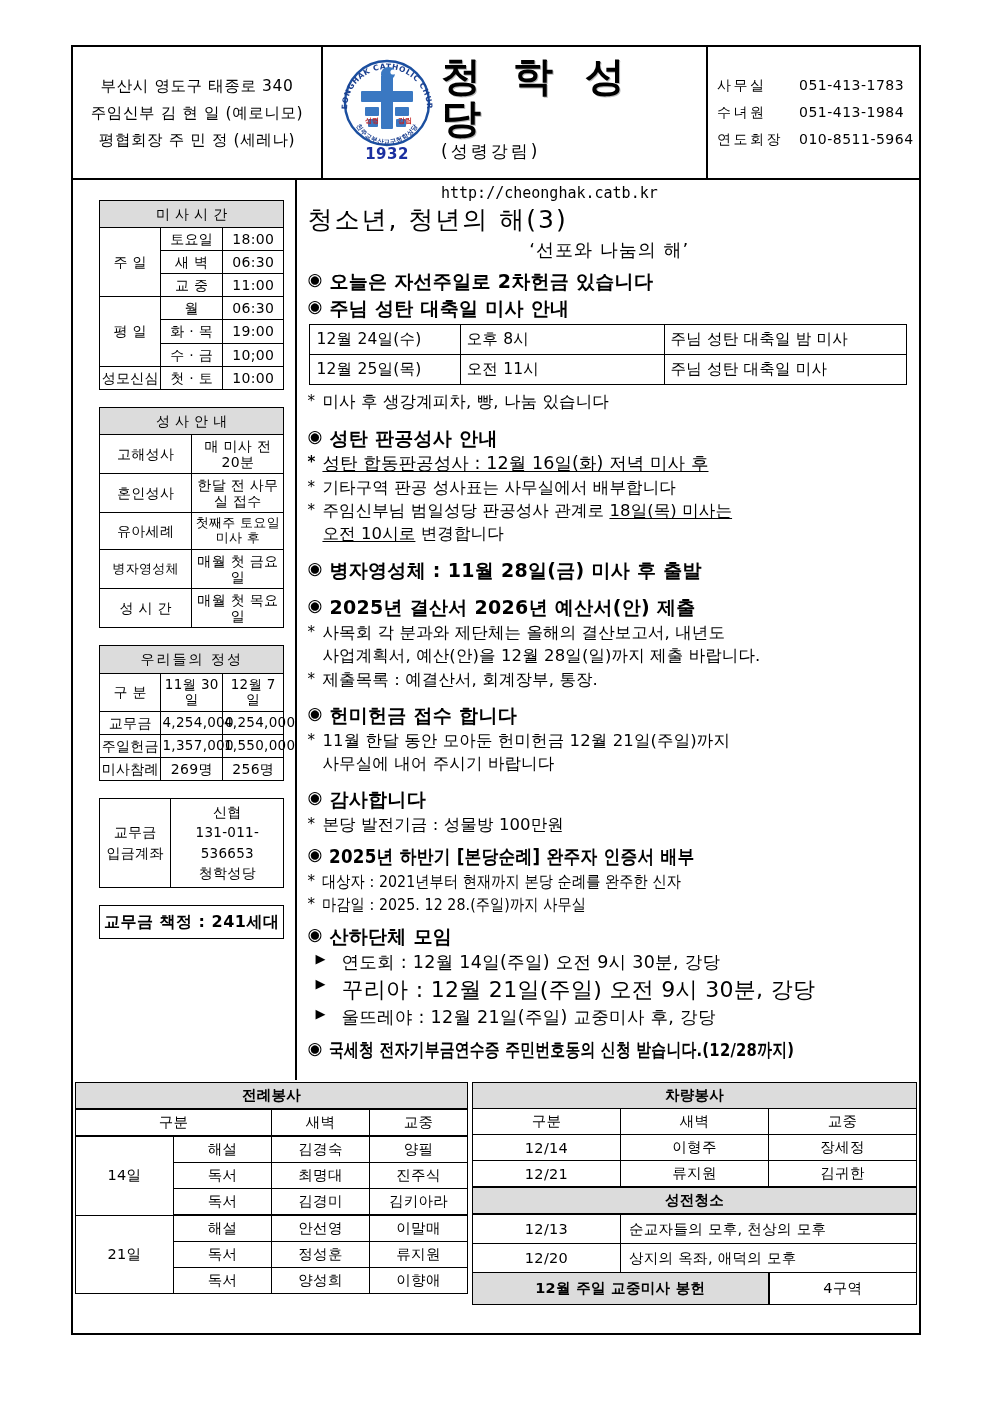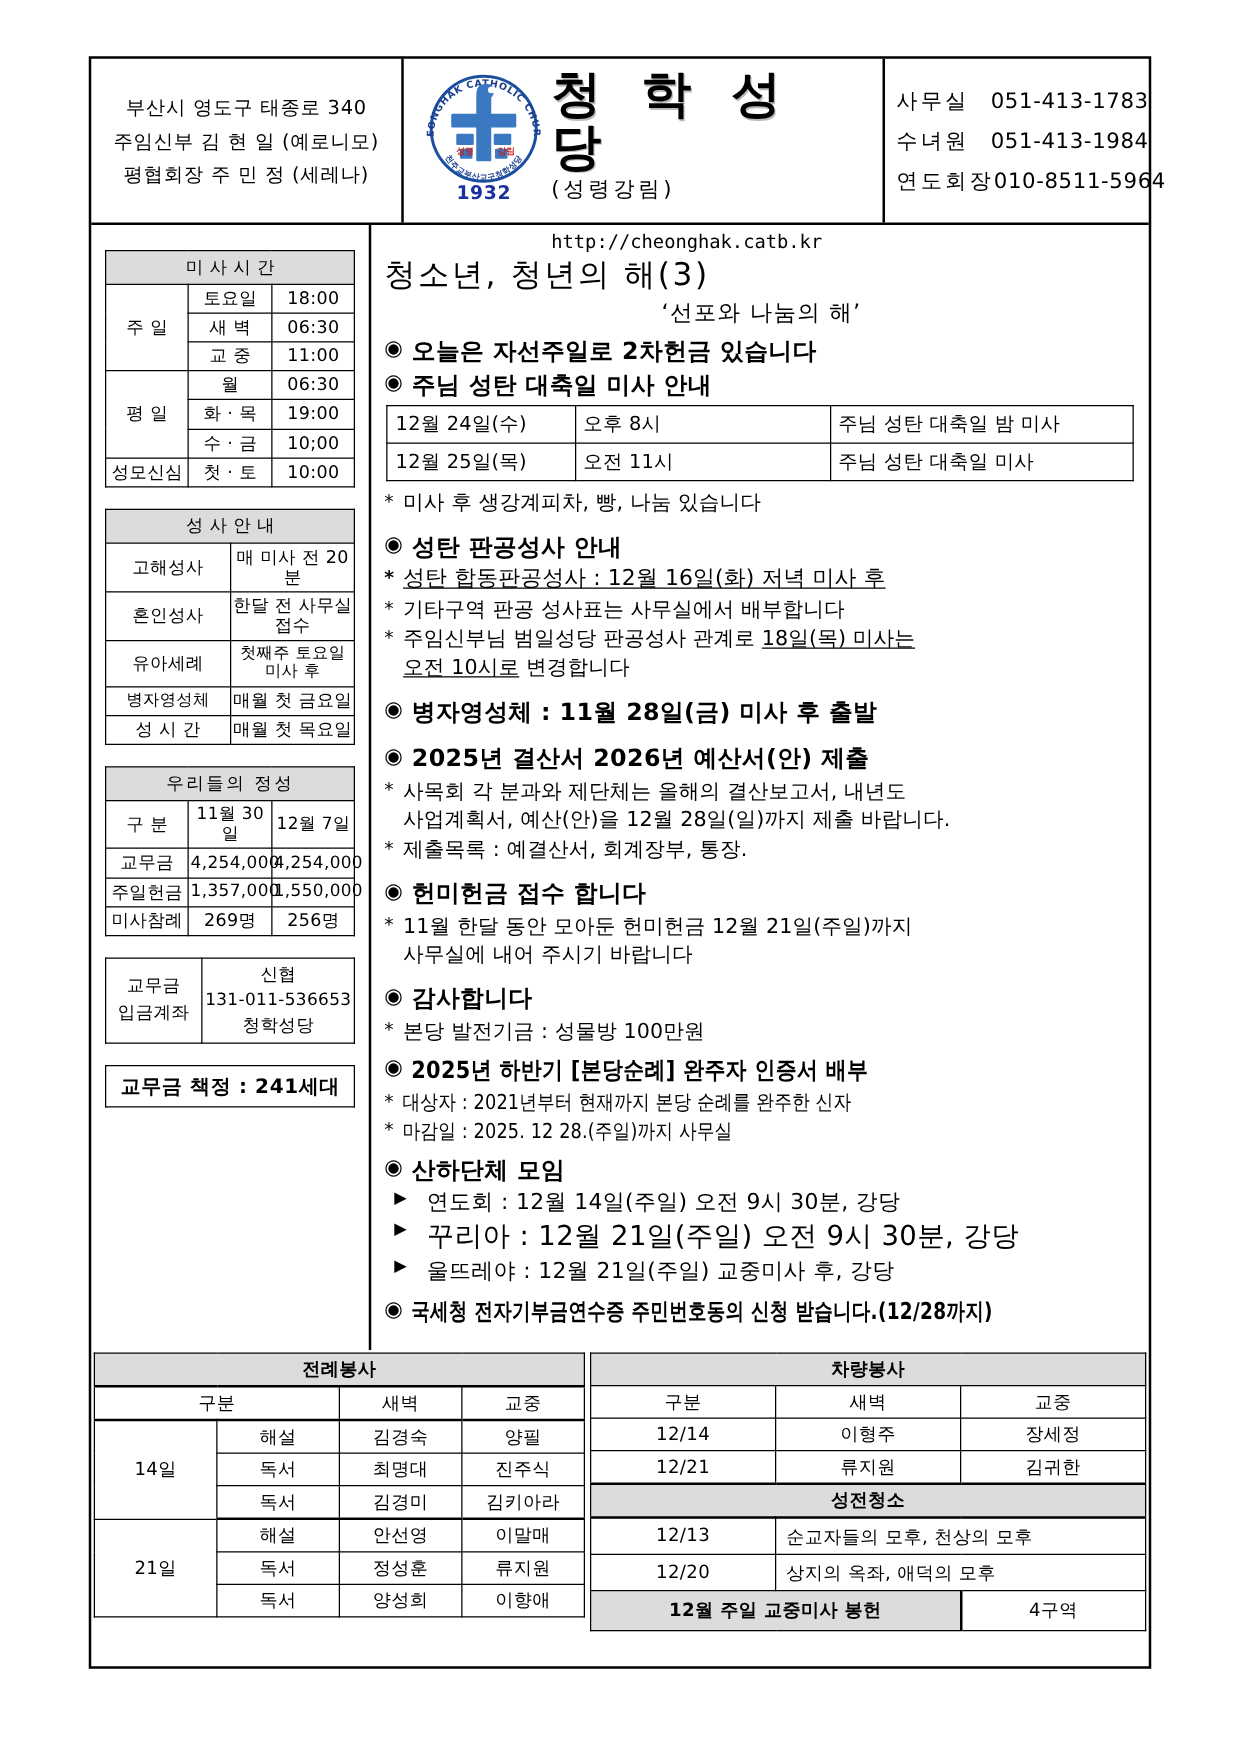--- a/index.html
+++ b/index.html
@@ -22,41 +22,41 @@
        border-bottom:2px solid #000;display:flex;}
   .hdr-left{width:250px;box-sizing:border-box;border-right:2px solid #000;
             display:flex;flex-direction:column;justify-content:center;
             align-items:center;gap:6px;padding-top:2px;}
   .hdr-left div{font-size:15.5px;letter-spacing:0.6px;white-space:nowrap;}
   .hdr-mid{flex:1;box-sizing:border-box;border-right:2px solid #000;
            position:relative;display:flex;align-items:center;}
   .hdr-right{width:211px;box-sizing:border-box;
              display:flex;flex-direction:column;justify-content:center;gap:9px;
              padding-left:9px;}
-  .hdr-right .row{display:flex;font-size:17px;letter-spacing:0.5px;white-space:nowrap;align-items:center;}
+  .hdr-right .row{display:flex;font-size:14px;letter-spacing:0.5px;white-space:nowrap;}
   .hdr-right .row .lbl{width:82px;letter-spacing:2.5px;}
   .hdr-right .row .num{letter-spacing:0.5px;}
 
   
   .logo{position:absolute;left:12px;top:10px;width:104px;height:112px;}
   .logo .lt{position:absolute;left:0;top:0;width:104px;height:92px;}
   .logo .year{position:absolute;left:0;top:88px;width:104px;text-align:center;
               font-size:15px;font-weight:bold;color:#1a2fa0;letter-spacing:0.5px;}
   .title-wrap{position:absolute;left:118px;top:8px;right:6px;text-align:left;}
   .ptitle{font-size:40px;font-weight:bold;letter-spacing:9px;line-height:1.05;
           font-family:"DejaVu Sans","Liberation Sans",sans-serif;
           text-shadow:1px 1px 0 #bbb;}
   .psub{font-size:17px;letter-spacing:3px;margin-top:1px;}
   .purl{font-size:15px;margin-top:21px;font-family:"DejaVu Sans Mono","Liberation Mono",monospace;
         letter-spacing:0px;}
 
   
   .body-area{position:absolute;left:0;top:133px;width:100%;height:900px;display:flex;}
   .col-left{width:250px;box-sizing:border-box;border-right:2px solid #000;
-            padding:20px 11px 0 11px;}
+            padding:20px 11px 0 11px;margin-left:15px;}
   .col-right{flex:1;box-sizing:border-box;padding:8px 8px 0 10px;}
 
   
   table.t{border-collapse:collapse;width:100%;table-layout:fixed;}
   table.t td,table.t th{border:1px solid #000;font-weight:normal;
     font-size:14px;text-align:center;padding:3px 1px;letter-spacing:0.3px;
     line-height:1.15;}
   .thead{background:#dcdcdc;font-size:15px;letter-spacing:4px;padding:5px 0 !important;}
   .sp-ltr{letter-spacing:5px;}
   .blk{margin-bottom:17px;}

